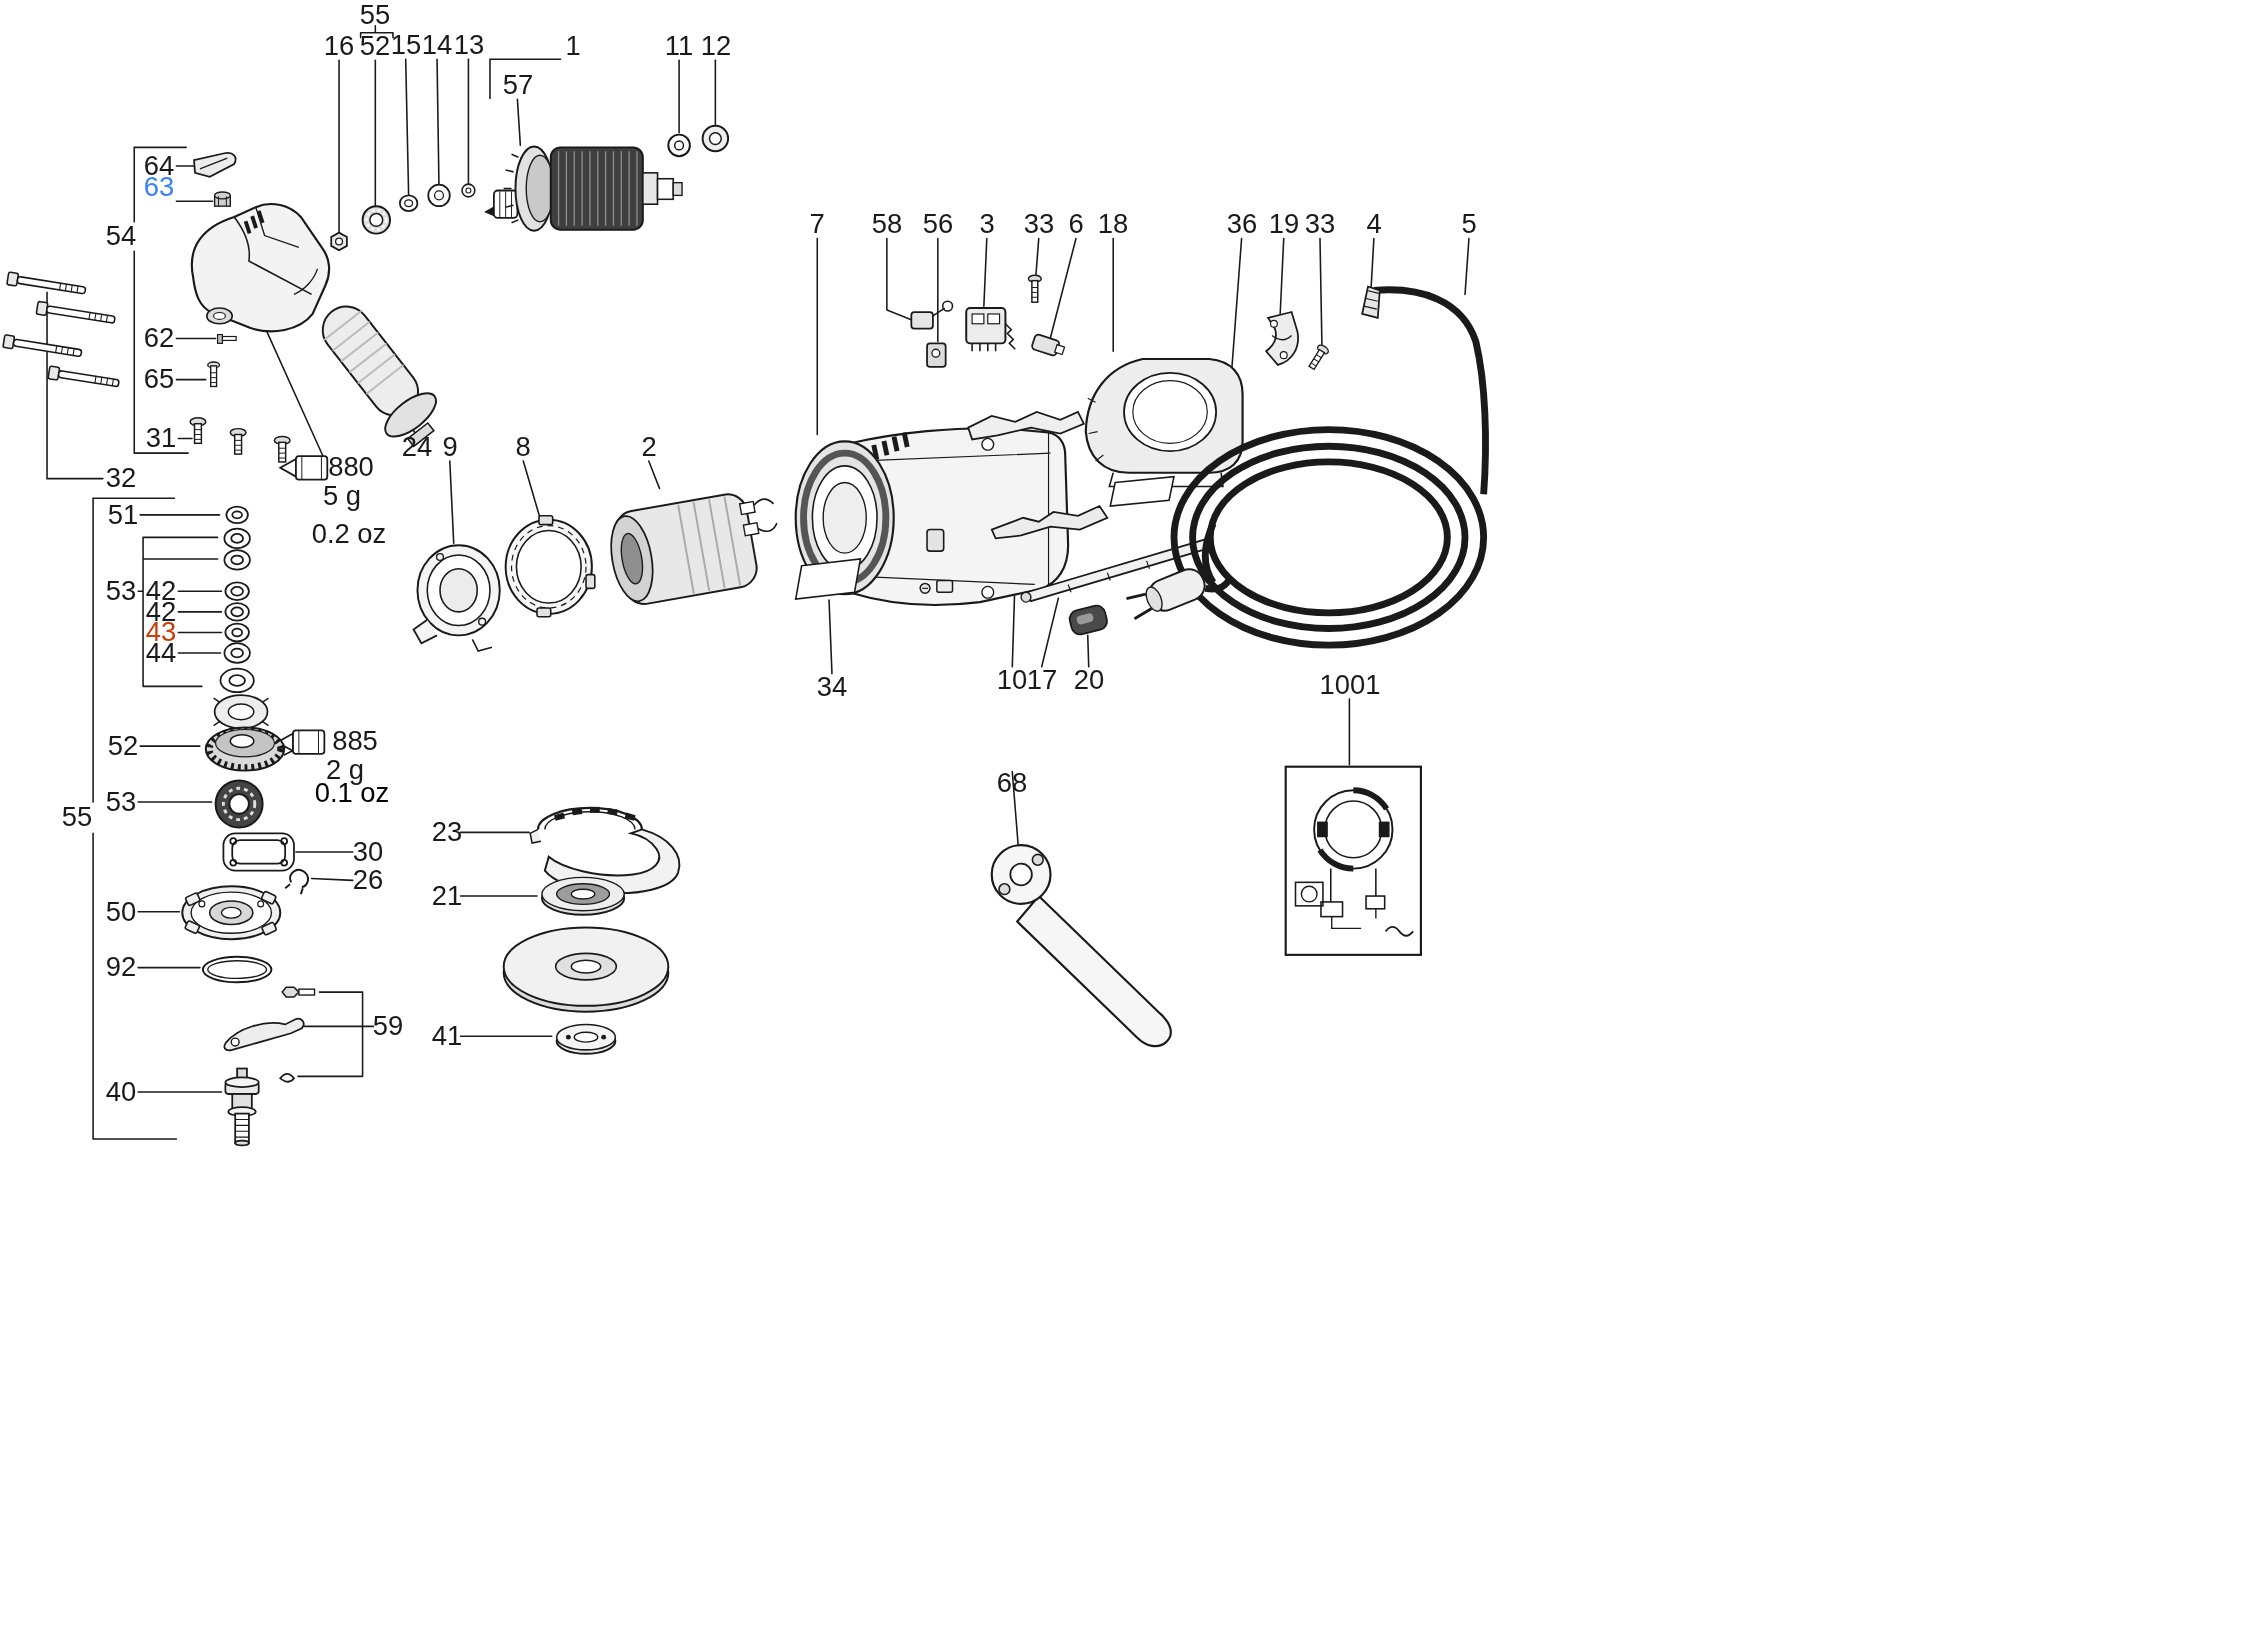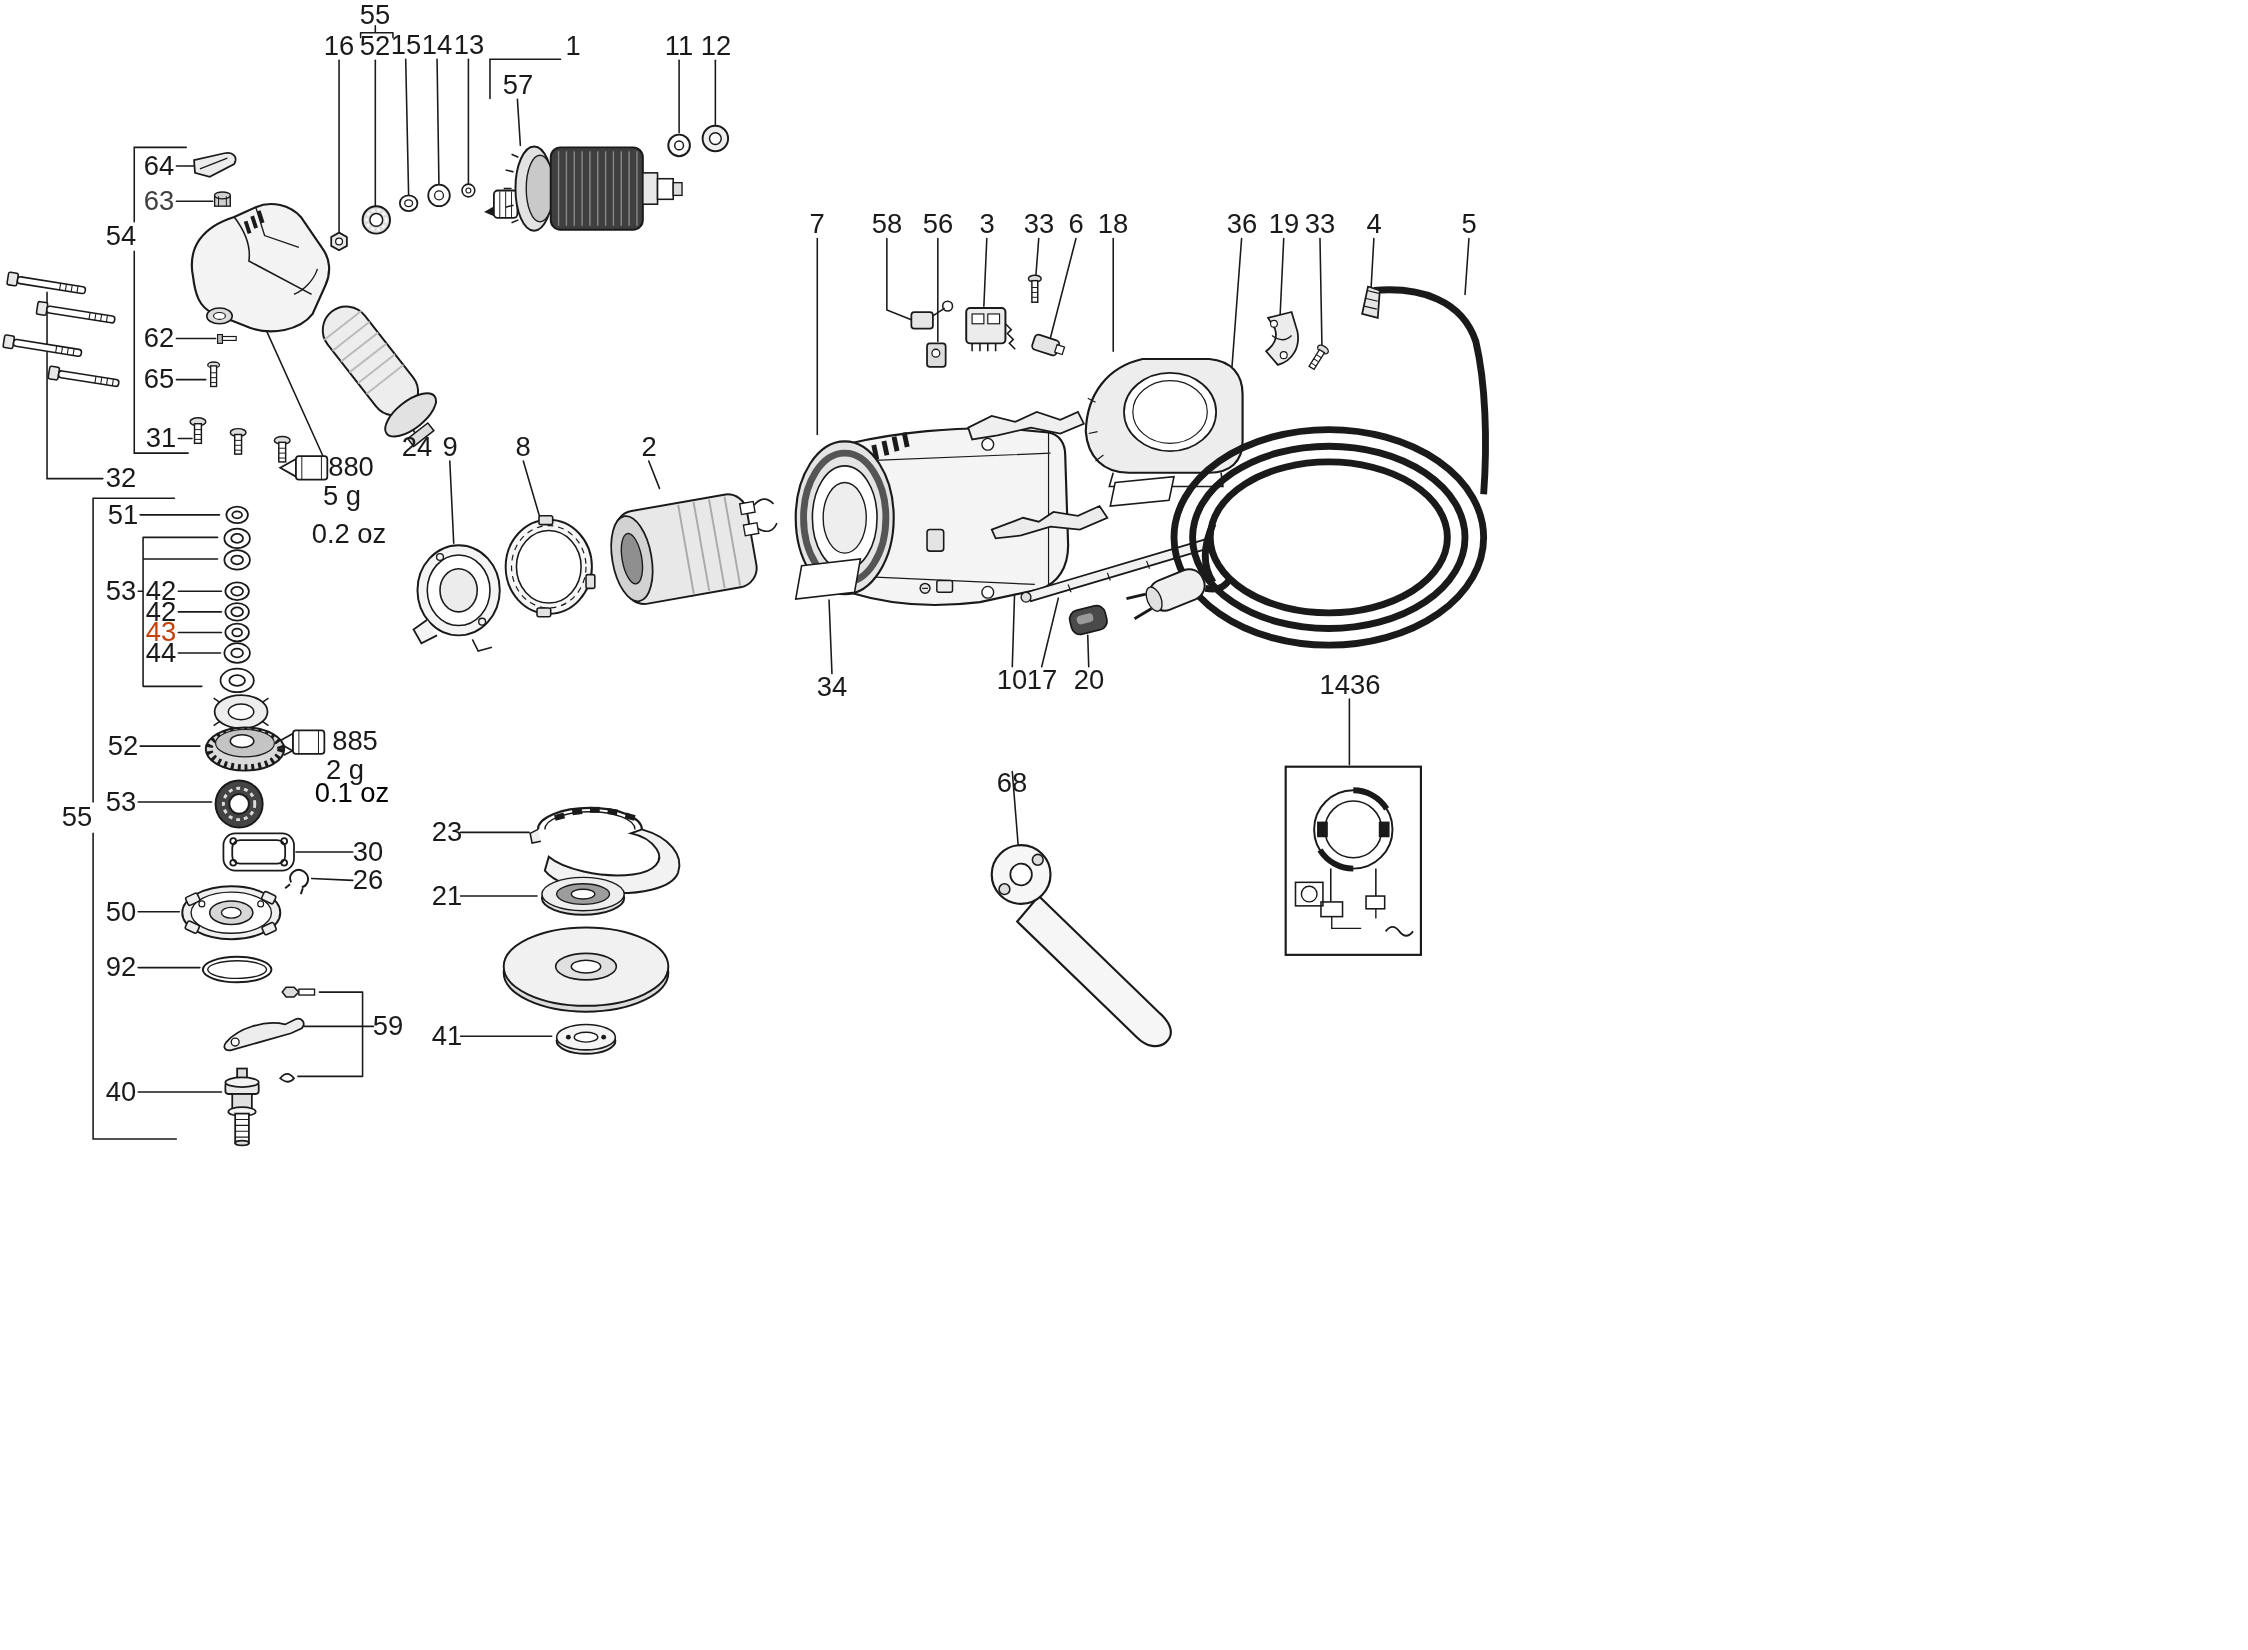--- a/index.html
+++ b/index.html
@@ -510,21 +510,21 @@
       <span class="part-label" style="left: 987px; top: 224px; color: rgb(26, 26, 26);">3</span>
       <span class="part-label" style="left: 1039px; top: 224px; color: rgb(26, 26, 26);">33</span>
       <span class="part-label" style="left: 1076px; top: 224px; color: rgb(26, 26, 26);">6</span>
       <span class="part-label" style="left: 1113px; top: 224px; color: rgb(26, 26, 26);">18</span>
       <span class="part-label" style="left: 1242px; top: 224px; color: rgb(26, 26, 26);">36</span>
       <span class="part-label" style="left: 1284px; top: 224px; color: rgb(26, 26, 26);">19</span>
       <span class="part-label" style="left: 1320px; top: 224px; color: rgb(26, 26, 26);">33</span>
       <span class="part-label" style="left: 1374px; top: 224px; color: rgb(26, 26, 26);">4</span>
       <span class="part-label" style="left: 1469px; top: 224px; color: rgb(26, 26, 26);">5</span>
       <span class="part-label" style="left: 159px; top: 166px; color: rgb(26, 26, 26);">64</span>
-      <span class="part-label" style="left: 159px; top: 201px; color: #404040;">63</span>
+      <span class="part-label" style="left: 159px; top: 187px; color: #3b82f6;">63</span>
       <span class="part-label" style="left: 121px; top: 236px; color: rgb(26, 26, 26);">54</span>
       <span class="part-label" style="left: 159px; top: 338px; color: rgb(26, 26, 26);">62</span>
       <span class="part-label" style="left: 159px; top: 379px; color: rgb(26, 26, 26);">65</span>
       <span class="part-label" style="left: 161px; top: 438px; color: rgb(26, 26, 26);">31</span>
       <span class="part-label" style="left: 121px; top: 478px; color: rgb(26, 26, 26);">32</span>
       <span class="part-label" style="left: 123px; top: 515px; color: rgb(26, 26, 26);">51</span>
       <span class="part-label" style="left: 121px; top: 591px; color: rgb(26, 26, 26);">53</span>
       <span class="part-label" style="left: 161px; top: 591px; color: rgb(26, 26, 26);">42</span>
       <span class="part-label" style="left: 161px; top: 612px; color: rgb(26, 26, 26);">42</span>
       <span class="part-label" style="left: 161px; top: 632px; color: #c2410c;">43</span>
@@ -549,17 +549,17 @@
       <span class="part-label" style="left: 345px; top: 770px; color: rgb(26, 26, 26);">2 g</span>
       <span class="part-label" style="left: 352px; top: 793px; color: #000000;">0.1 oz</span>
       <span class="part-label" style="left: 447px; top: 832px; color: rgb(26, 26, 26);">23</span>
       <span class="part-label" style="left: 447px; top: 896px; color: rgb(26, 26, 26);">21</span>
       <span class="part-label" style="left: 447px; top: 1036px; color: rgb(26, 26, 26);">41</span>
       <span class="part-label" style="left: 832px; top: 687px; color: rgb(26, 26, 26);">34</span>
       <span class="part-label" style="left: 1012px; top: 680px; color: rgb(26, 26, 26);">10</span>
       <span class="part-label" style="left: 1042px; top: 680px; color: rgb(26, 26, 26);">17</span>
       <span class="part-label" style="left: 1089px; top: 680px; color: rgb(26, 26, 26);">20</span>
       <span class="part-label" style="left: 1012px; top: 783px; color: rgb(26, 26, 26);">68</span>
-      <span class="part-label" style="left: 1350px; top: 685px; color: rgb(26, 26, 26);">1436</span>
+      <span class="part-label" style="left: 1350px; top: 685px; color: rgb(26, 26, 26);">1001</span>
     </div>
 
 </div>
 
 
 </body></html>

